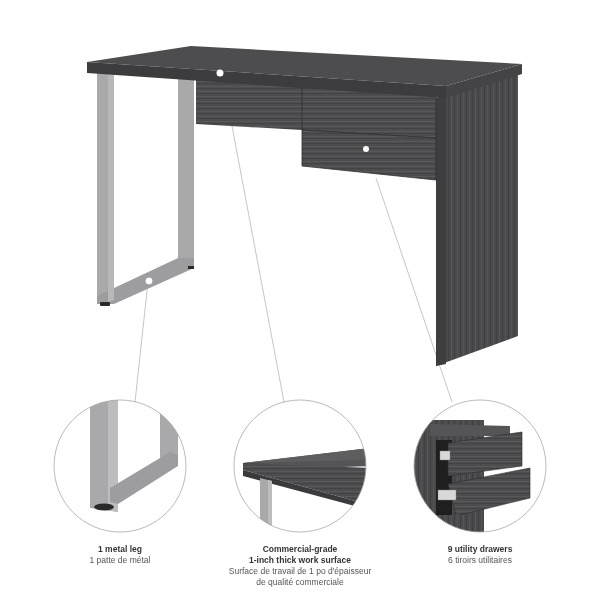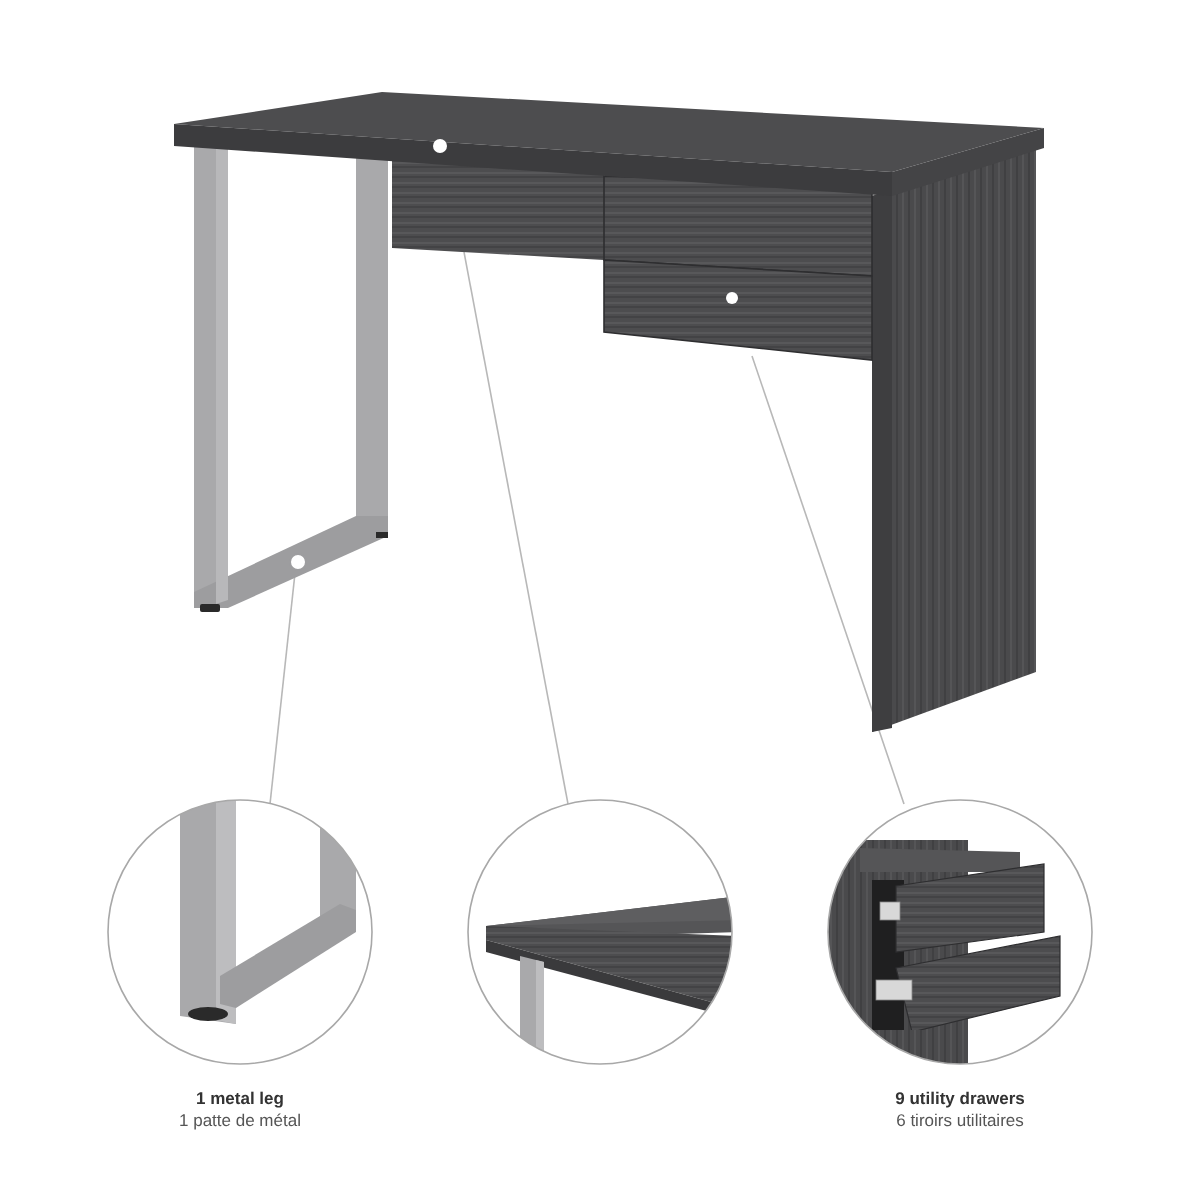--- a/index.html
+++ b/index.html
@@ -116,18 +116,24 @@
     </g>
     <circle cx="480" cy="466" r="66" fill="none" stroke="#a8a8a8" stroke-width="0.8"></circle>
   </g>
 </svg>
 
 <div id="cap-leg" class="caption">
   <div class="en">1 metal leg</div>
   <div class="fr">1 patte de métal</div>
 </div>
 
+<div id="cap-surface" class="caption">
+  <div class="en">Commercial-grade</div>
+  <div class="en">1-inch thick work surface</div>
+  <div class="fr">Surface de travail de 1 po d'épaisseur</div>
+  <div class="fr">de qualité commerciale</div>
+</div>
 
 <div id="cap-drawers" class="caption">
   <div class="en">9 utility drawers</div>
   <div class="fr">6 tiroirs utilitaires</div>
 </div>
 </div>
 
 </body></html>

